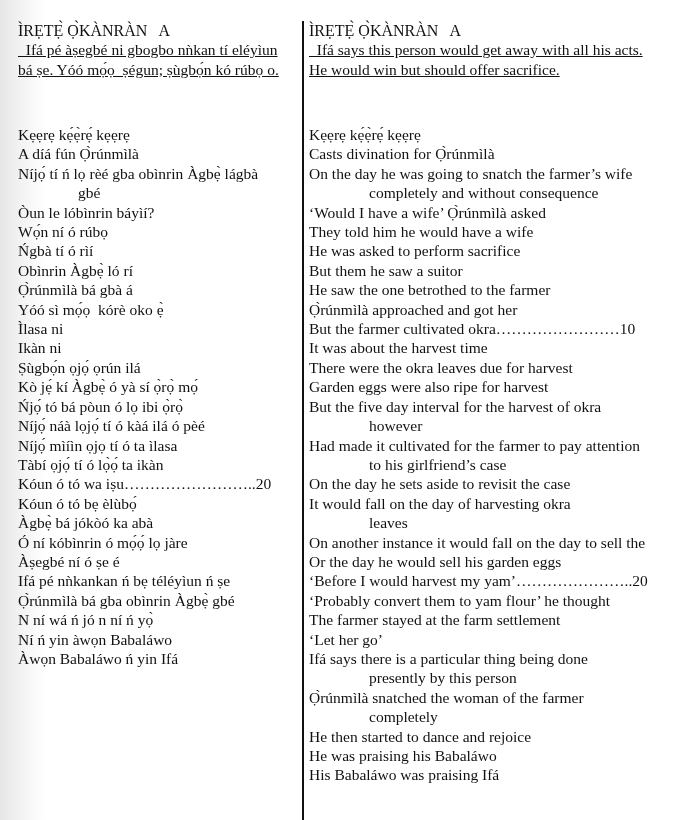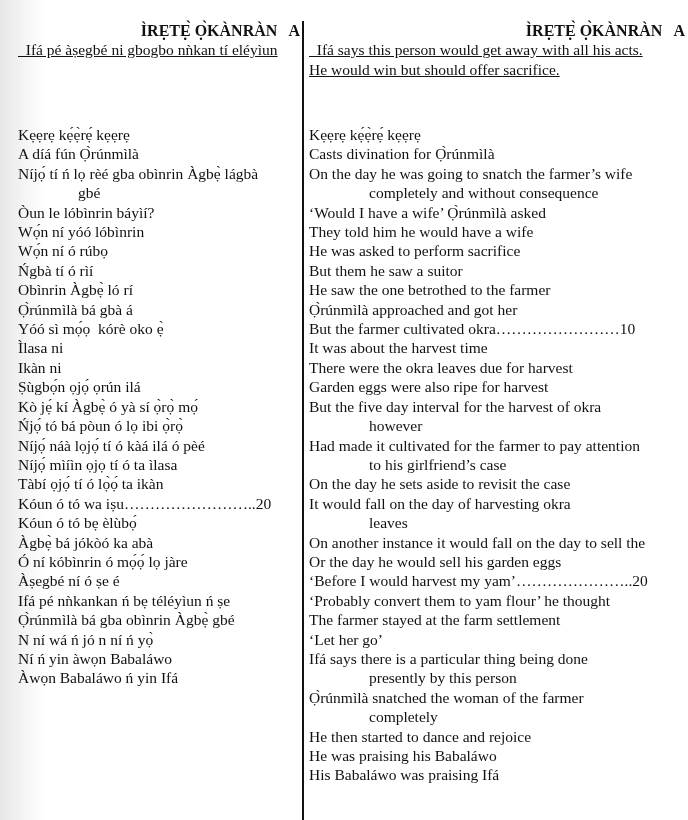--- a/index.html
+++ b/index.html
@@ -14,48 +14,48 @@
       background: linear-gradient(to right, #e6e6e6 0%, #f4f4f4 50%, #ffffff 100%);
     }
     .divider {
       position: absolute; left: 302px; top: 21px; width: 2px; height: 799px;
       background: #111;
     }
     .col { position: absolute; top: 21px; }
     .col.left { left: 18px; width: 282px; }
     .col.right { left: 309px; width: 376px; }
     .title {
-      font-weight: bold; font-size: 16px; line-height: 19px; white-space: pre; text-align: right;
+      font-weight: normal; font-size: 16px; line-height: 19px; white-space: pre;
     }
     .summary { font-size: 15.5px; line-height: 19.5px; }
     .summary .l { white-space: pre; text-decoration: underline; }
     .verses { position: absolute; top: 104px; }
     .verse {
       font-size: 15.5px; line-height: 19.4px; white-space: pre;
     }
     .verse.cont { padding-left: 60px; }
   </style>
 </head>
 <body>
 
 <div class="left-shade"></div>
 <div class="divider"></div>
 
 <div class="col left">
   <div class="title">ÌRẸTẸ̀ Ọ̀KÀNRÀN   A</div>
   <div class="summary">
     <div class="l">  Ifá pé àṣegbé ni gbogbo nǹkan tí eléyìun</div>
+    <div class="l">bá ṣe. Yóó mọ́ọ  ṣégun; ṣùgbọ́n kó rúbọ o.</div>
   </div>
   <div class="verses" id="left-verses">
       <div class="verse">Kẹẹrẹ kẹ́ẹ̀rẹ́ kẹẹrẹ</div>
       <div class="verse">A díá fún Ọ̀rúnmìlà</div>
       <div class="verse">Níjọ́ tí ń lọ rèé gba obìnrin Àgbẹ̀ lágbà</div>
       <div class="verse cont">gbé</div>
       <div class="verse">Òun le lóbìnrin báyìí?</div>
-      <div class="verse">Wọ́n ní yóó lóbìnrin</div>
       <div class="verse">Wọ́n ní ó rúbọ</div>
       <div class="verse">Ńgbà tí ó rìí</div>
       <div class="verse">Obìnrin Àgbẹ̀ ló rí</div>
       <div class="verse">Ọ̀rúnmìlà bá gbà á</div>
       <div class="verse">Yóó sì mọ́ọ  kórè oko ẹ̀</div>
       <div class="verse">Ìlasa ni</div>
       <div class="verse">Ikàn ni</div>
       <div class="verse">Ṣùgbọ́n ọjọ́ ọrún ilá</div>
       <div class="verse">Kò jẹ́ kí Àgbẹ̀ ó yà sí ọ̀rọ̀ mọ́</div>
       <div class="verse">Ńjọ́ tó bá pòun ó lọ ibi ọ̀rọ̀</div>

